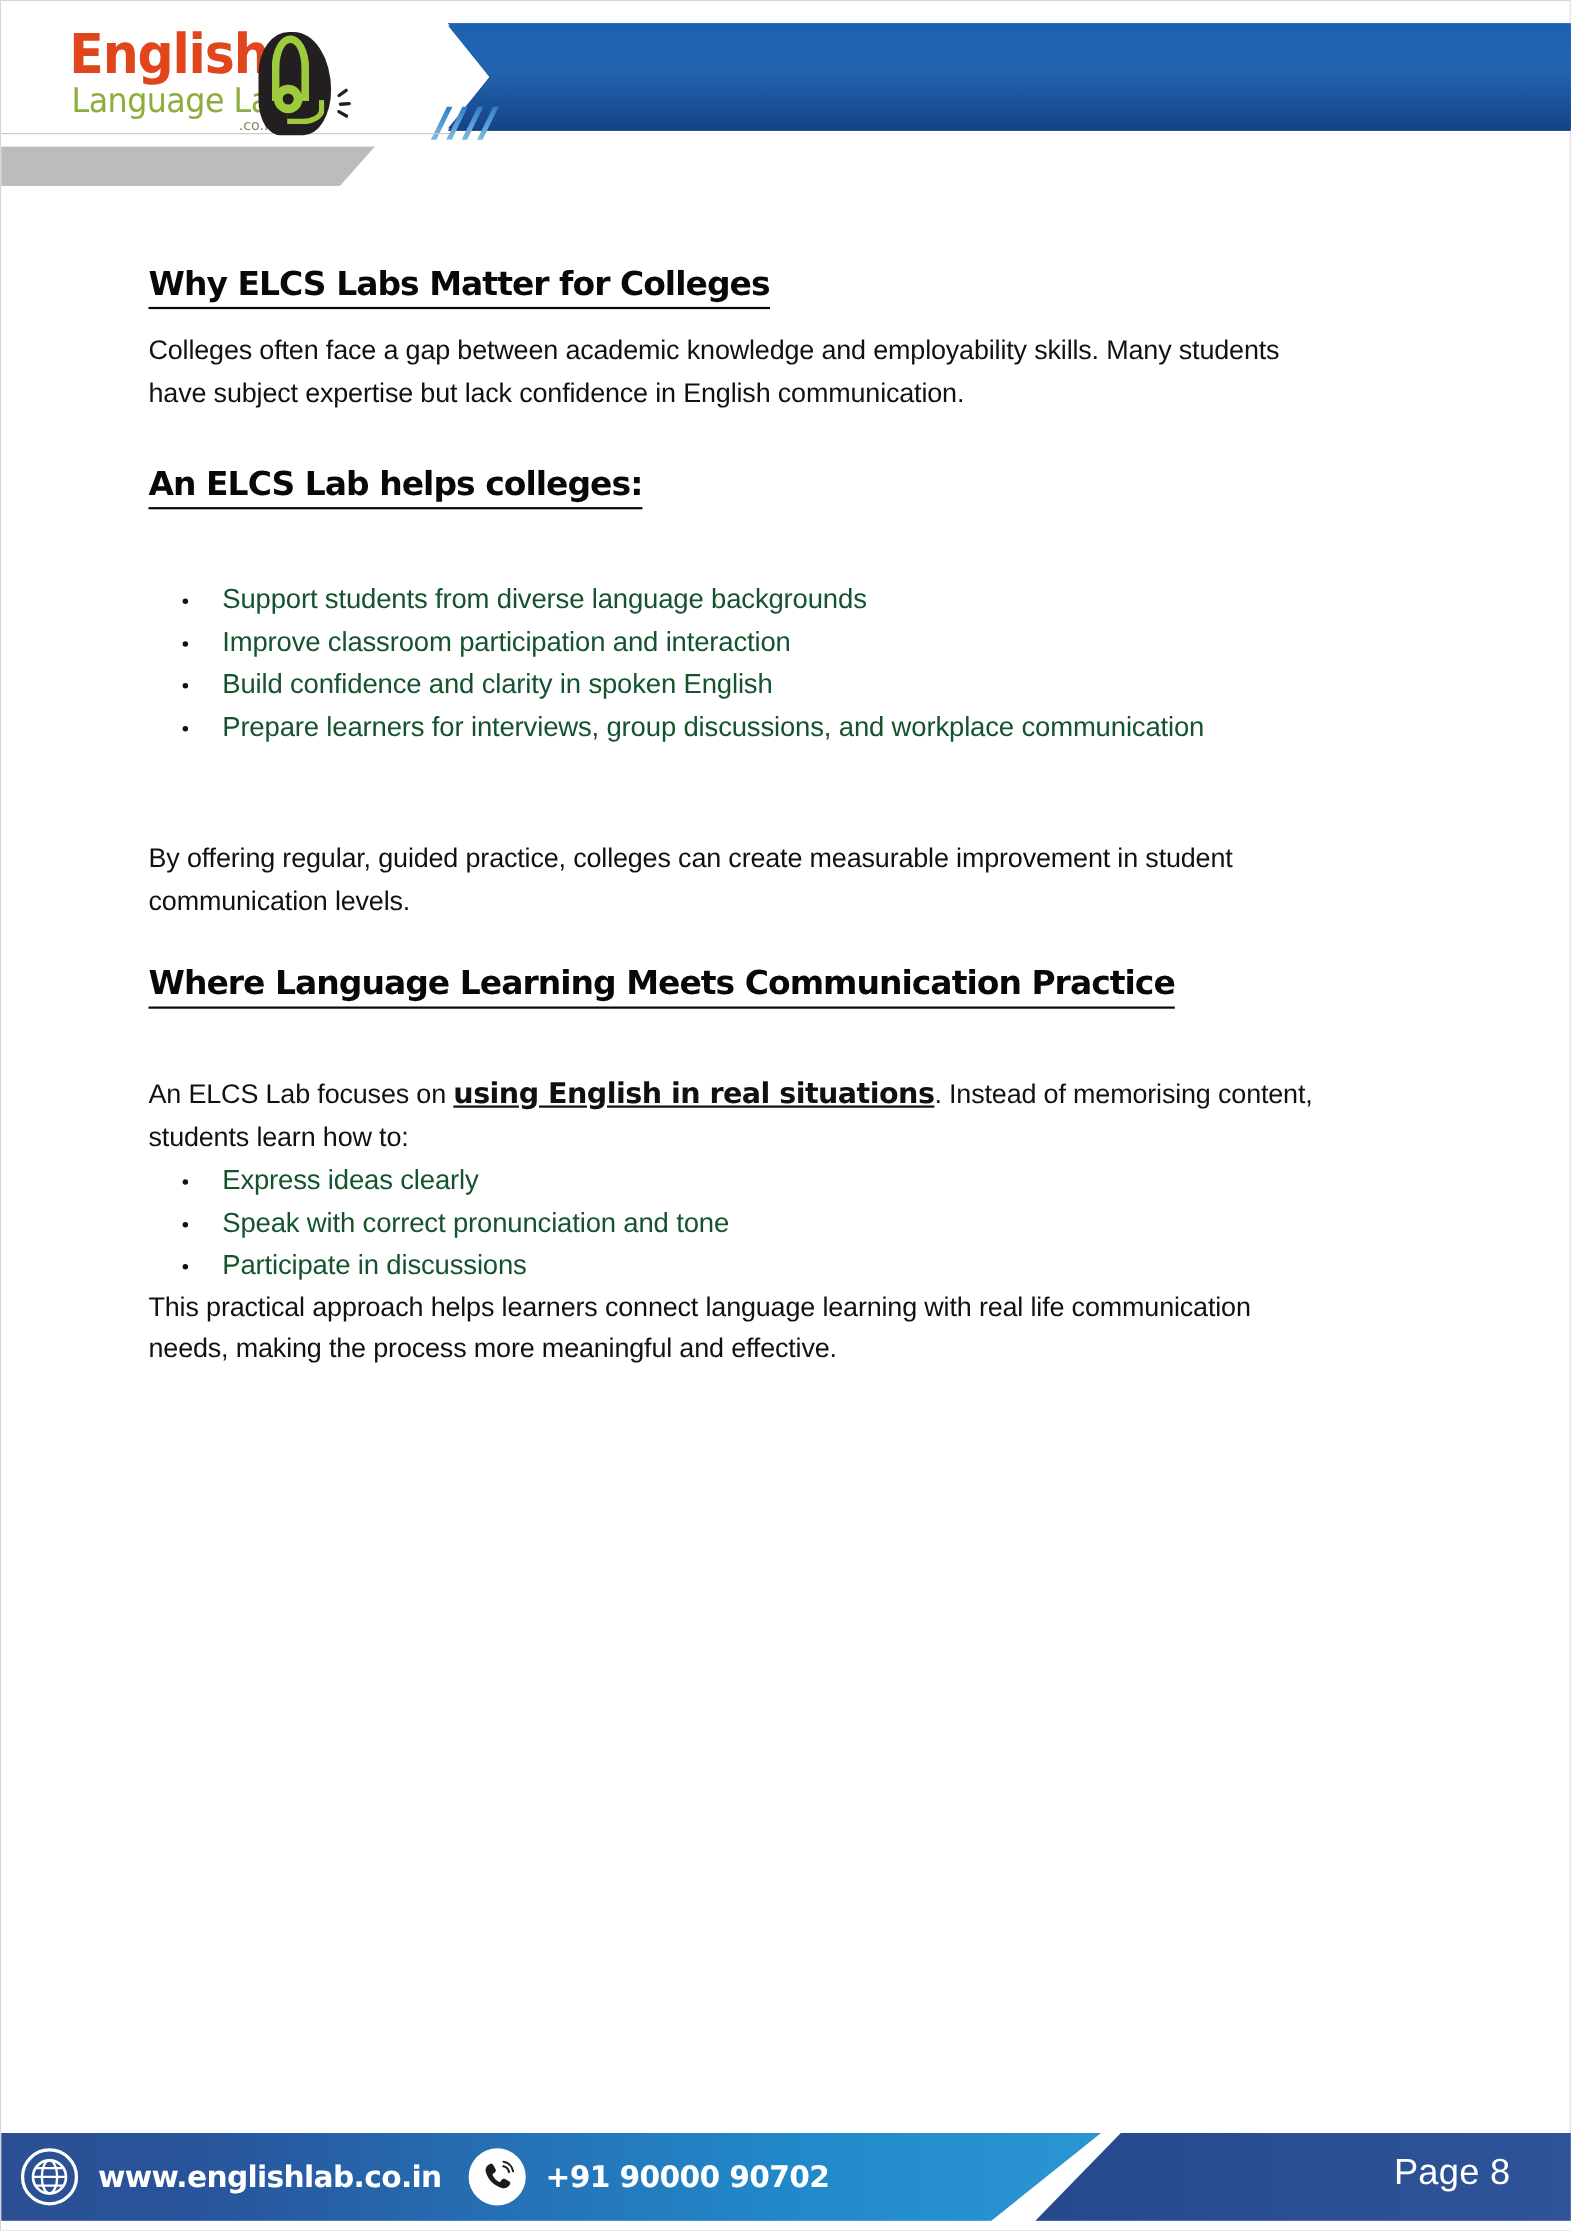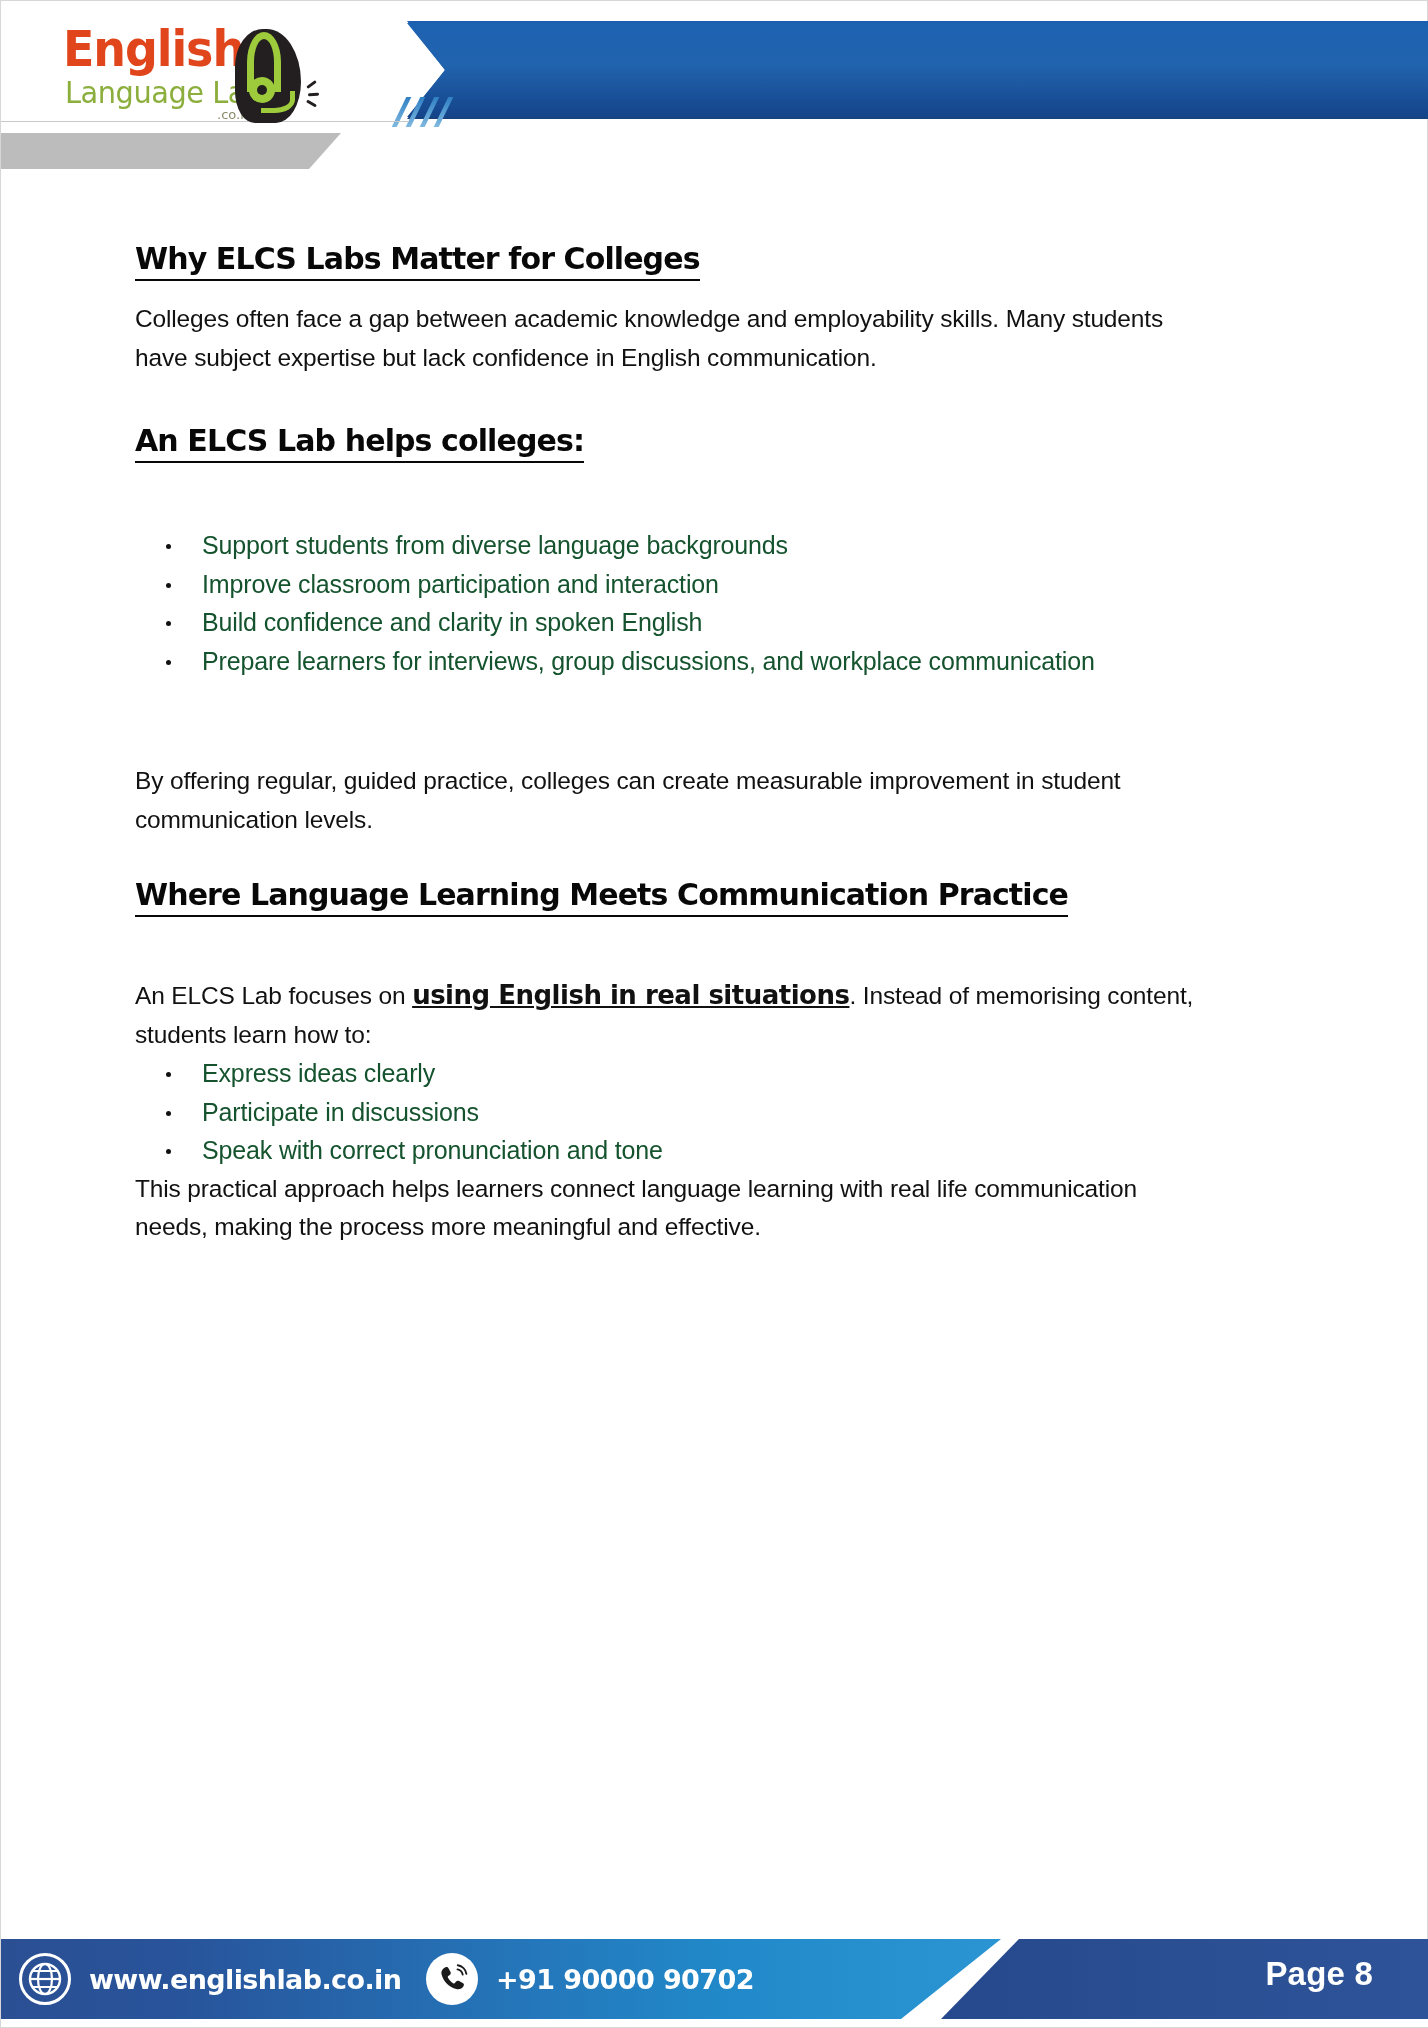--- a/index.html
+++ b/index.html
@@ -370,21 +370,21 @@
     color: #ffffff;
     letter-spacing: -0.6px;
     white-space: nowrap;
   }
   .f-page {
     position: absolute;
     right: 56px;
     top: 16px;
     font-family: "Liberation Sans", sans-serif;
     font-size: 33px;
-    font-weight: bold;
+    font-weight: normal;
     color: #ffffff;
     letter-spacing: 0.2px;
   }
 </style>
 </head>
 <body>
 
 <div class="page">
 
   <div class="header">
@@ -442,22 +442,22 @@
     <div class="sp-22"></div>
     <p class="doc-p">By offering regular, guided practice, colleges can create measurable improvement in student communication levels.</p>
 
     <div class="sp-30"></div>
 
     <h2 class="doc-h"><span class="u">Where Language Learning Meets Communication Practice</span></h2>
     <div class="sp-56"></div>
     <p class="doc-p"><span>An ELCS Lab focuses on </span><b>using English in real situations</b><span>. Instead of memorising content, students learn how to:</span></p>
     <ul class="doc-ul">
       <li>Express ideas clearly</li>
+      <li>Speak with correct pronunciation and tone</li>
       <li>Participate in discussions</li>
-      <li>Speak with correct pronunciation and tone</li>
     </ul>
     <p class="doc-p">This practical approach helps learners connect language learning with real life communication needs, making the process more meaningful and effective.</p>
   </div>
 
   <div class="footer">
     <div class="footer-left"></div>
     <div class="footer-right"></div>
     <div class="footer-baseline"></div>
 
     <div class="footer-item f-web">

